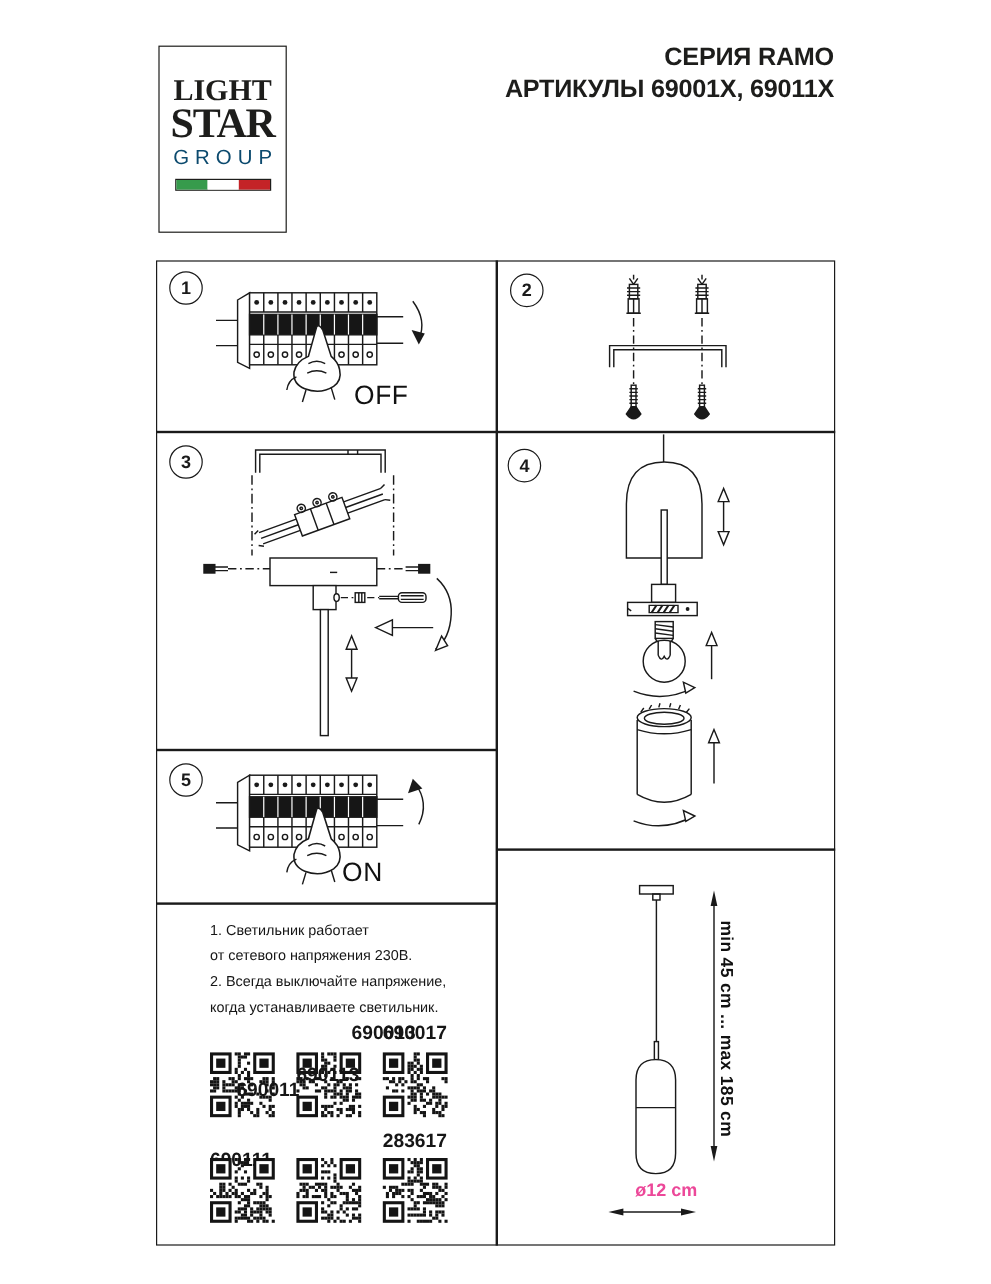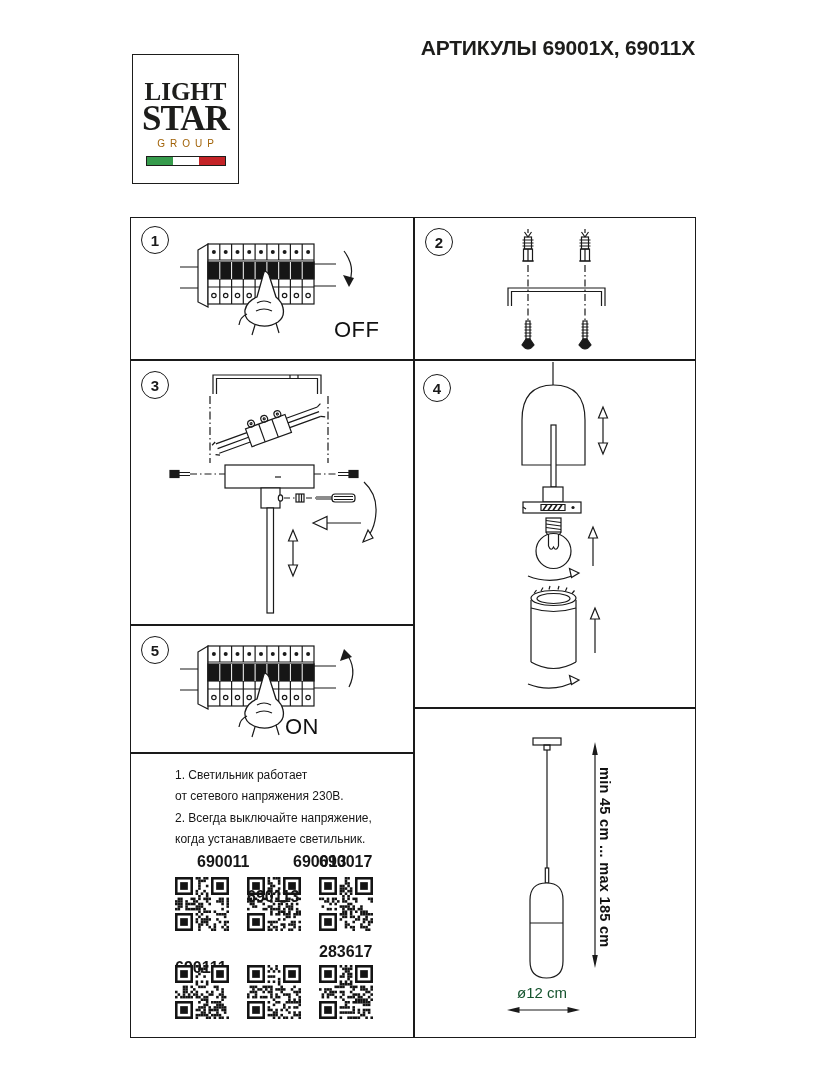--- a/index.html
+++ b/index.html
@@ -1,65 +1,66 @@
 <!DOCTYPE html>
 <html><head>
 <meta charset="utf-8">
 <style>
   html,body{margin:0;padding:0;background:#fff;}
   #page{position:relative;width:826px;height:1070px;background:#fff;overflow:hidden;
         font-family:"Liberation Sans",sans-serif;color:#1a1a1a;}
   .abs{position:absolute;}
   .line{position:absolute;background:#1a1a1a;}
   
-  .logo-box{position:absolute;left:132px;top:38px;width:107px;height:130px;
-            border:1.5px solid #1d1d1b;box-sizing:border-box;text-align:center;margin-top:16px;}
+  .logo-box{position:absolute;left:132px;top:38px;width:107px;height:156px;
+            border:1.5px solid #1d1d1b;box-sizing:border-box;text-align:center;}
   .logo-w1{font-family:"Liberation Serif",serif;font-weight:bold;font-size:25px;line-height:24px;
            margin-top:25px;letter-spacing:0;color:#1d1d1b;}
   .logo-w2{font-family:Liberation Serif, serif;font-weight:bold;font-size:35px;line-height:29px;
            letter-spacing:-1px;color:#1d1d1b;}
-  .logo-w3{font-size:10px;letter-spacing:5px;padding-left:5px;color:#a16207;margin-top:5px;}
+  .logo-w3{font-size:17px;letter-spacing:5px;padding-left:5px;color:#0c4a6e;margin-top:5px;}
   .logo-flag{width:78px;height:8px;border:1px solid #1d1d1b;margin:7px auto 0;display:flex;box-sizing:content-box;}
   .logo-flag div{flex:1;height:100%;}
   .title-block{position:absolute;right:131px;top:34px;text-align:right;color:#1d1d1b;}
   .title-sm{font-weight:bold;font-size:21px;line-height:27px;letter-spacing:-0.2px;}
   .title-lg{font-weight:bold;font-size:23.5px;line-height:29px;letter-spacing:-0.2px;}
   .title-gap{height:29px;}
   
   .badge{position:absolute;width:28px;height:28px;border:1.4px solid #1a1a1a;border-radius:50%;
          box-sizing:border-box;display:flex;align-items:center;justify-content:center;
          font-size:15px;font-weight:600;background:#fff;z-index:3;}
   
   .switch-label{position:absolute;font-size:22px;letter-spacing:0.5px;color:#111;z-index:3;}
   .notes{position:absolute;left:175px;top:765px;width:235px;font-size:12px;line-height:21.4px;color:#161616;}
   .article-label{position:absolute;font-size:16px;font-weight:bold;color:#161616;}
   .qr{position:absolute;width:54px;height:54px;}
   .dim-v{position:absolute;left:597px;top:757px;height:200px;writing-mode:vertical-rl;
          text-align:center;font-size:14.5px;font-weight:bold;letter-spacing:0.3px;color:#111;}
-  .dim-h{position:absolute;left:503px;top:984px;width:78px;text-align:center;
-         font-size:15px;font-weight:normal;color:#14532d;}
+  .dim-h{position:absolute;left:503px;top:984px;width:78px;text-align:right;
+         font-size:15px;font-weight:bold;color:#ec4899;}
   svg{position:absolute;overflow:visible;}
 </style>
 </head>
 <body>
 
 <div id="page">
 
   <div class="logo-box">
     <div class="logo-w1">LIGHT</div>
     <div class="logo-w2">STAR</div>
     <div class="logo-w3">GROUP</div>
     <div class="logo-flag">
       <div style="background:#369b4c"></div>
       <div style="background:#ffffff"></div>
       <div style="background:#c42327"></div>
     </div>
   </div>
 
   <div class="title-block">
+    <div class="title-sm">СЕРИЯ RAMO</div>
     <div class="title-sm">АРТИКУЛЫ 69001X, 69011X</div>
     <div class="title-gap"></div>
   </div>
 
   <div class="abs" style="left:130px;top:217px;width:566px;height:821px;border:1.5px solid #1a1a1a;box-sizing:border-box;"></div>
   <div class="line" style="left:413px;top:217px;width:1.5px;height:821px;"></div>
   <div class="line" style="left:130px;top:359px;width:566px;height:1.5px;"></div>
   <div class="line" style="left:130px;top:624px;width:284px;height:1.5px;"></div>
   <div class="line" style="left:130px;top:752px;width:284px;height:1.5px;"></div>
   <div class="line" style="left:414px;top:707px;width:282px;height:1.5px;"></div>
@@ -114,21 +115,21 @@
       <g>
         <path d="M134,55 L127,80 Q117,84 115,93 Q114,103 124,107 Q137,112 148,105 Q155,100 153,91 Q152,85 146,80 L139,58 Q136,53 134,55 Z" fill="#fff" stroke-width="1.3"></path>
         <path d="M127,86 Q134,82 141,86 M126,94 Q134,90 142,94 M117,97 Q110,100 109,108 M125,108 L122,118 M146,106 L149,116"></path>
       </g>
       <g>
         <path d="M214,34 Q226,50 219,66"></path>
         <path d="M219,70 L213,58 L224,61 Z" fill="#1a1a1a" stroke="none"></path>
       </g>
     </g>
   </svg>
-  <span class="switch-label" style="left:295px;top:317px;margin-left:39px;">OFF</span>
+  <span class="switch-label" style="left:295px;top:317px;">OFF</span>
 
   <svg style="left:414px;top:217px;" width="282" height="143" viewBox="0 0 282 143">
     <g stroke="#1a1a1a" stroke-width="1.2" fill="none">
       <g>
         <path d="M114,12 V16 M110.5,15 L114,20 M117.5,15 L114,20"></path>
         <rect x="110.5" y="20" width="7" height="12"></rect>
         <path d="M108.5,23 H119.5 M108.5,26 H119.5 M108.5,29 H119.5"></path>
         <rect x="109.5" y="32" width="9" height="12"></rect>
         <path d="M114,32 V44 M108,44 H120"></path>
       </g>
@@ -312,21 +313,21 @@
   </svg>
   <span class="switch-label" style="left:285px;top:714px;">ON</span>
 
   <div class="notes">
     <div>1. Светильник работает</div>
     <div>от сетевого напряжения 230В.</div>
     <div>2. Всегда выключайте напряжение,</div>
     <div>когда устанавливаете светильник.</div>
   </div>
 
-  <span class="article-label" style="left:175px;top:853px;margin-left:22px;">690011</span>
+  <span class="article-label" style="left:175px;top:900px;margin-left:22px;">690011</span>
   <span class="article-label" style="left:247px;top:853px;padding-left:46px;">690013</span>
   <span class="article-label" style="left:319px;top:853px;">690017</span>
   <div class="qr" style="left:175px;top:877px;">
       <svg width="54" height="54" viewBox="0 0 54 54" fill="#141414">
         <rect x="20.57" y="0.00" width="2.57" height="2.57"></rect>
         <rect x="23.14" y="0.00" width="2.57" height="2.57"></rect>
         <rect x="28.29" y="0.00" width="2.57" height="2.57"></rect>
         <rect x="30.86" y="0.00" width="2.57" height="2.57"></rect>
         <rect x="23.14" y="2.57" width="2.57" height="2.57"></rect>
         <rect x="25.71" y="2.57" width="2.57" height="2.57"></rect>

